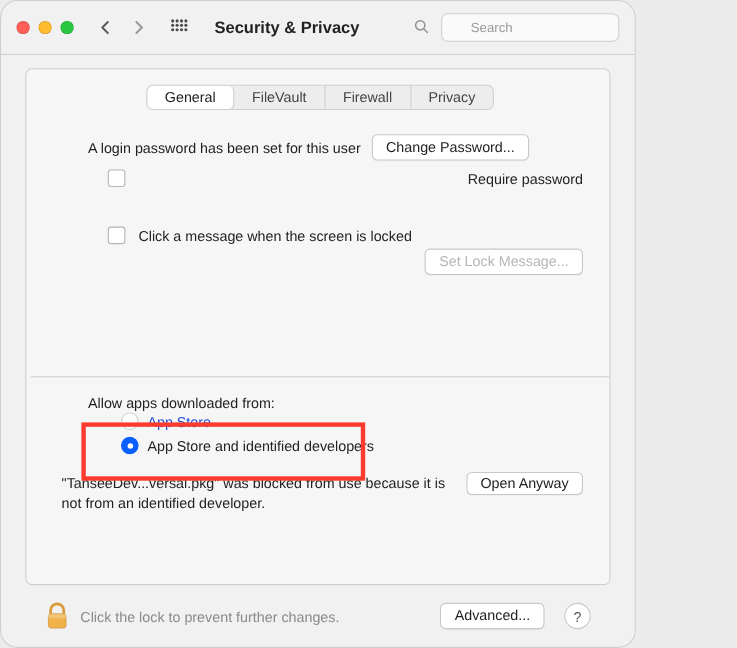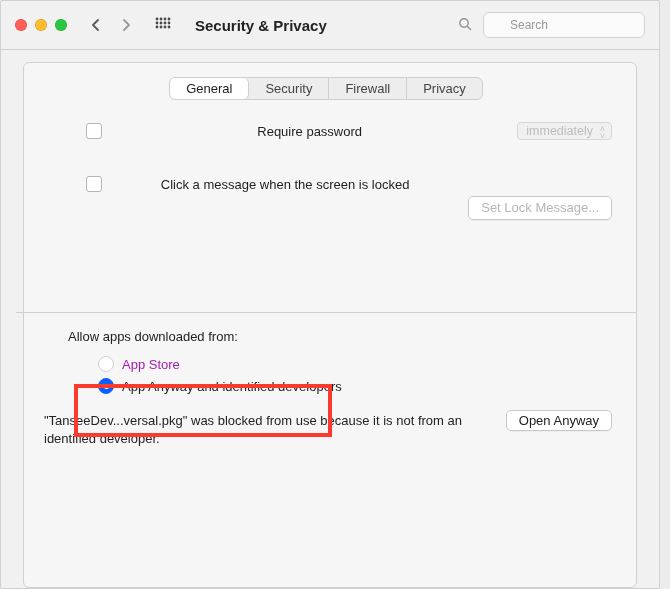--- a/index.html
+++ b/index.html
@@ -21,24 +21,24 @@
     margin: 0; padding: 0;
     width: 670px; height: 589px;
     background: var(--bg);
     font-family: -apple-system, "Helvetica Neue", Arial, sans-serif;
     font-size: 13px;
     color: var(--text);
     -webkit-font-smoothing: antialiased;
   }
   .window {
     box-sizing: border-box;
-    width: 660px; height: 589px;
+    width: 578px; height: 589px;
     background: var(--win-bg);
     border: 1px solid var(--border);
-    border-radius: 2px;
+    border-radius: 16px;
     display: flex;
     flex-direction: column;
     overflow: hidden;
   }
   
   .titlebar {
     height: 48px;
     display: flex;
     align-items: center;
     padding: 0 14px;
@@ -99,21 +99,21 @@
     flex:1;
     padding: 12px 22px 0 22px;
     display:flex; flex-direction:column;
     min-height: 0;
   }
   .panel {
     flex:1;
     border: 1px solid var(--border);
     border-radius: 6px;
     background: var(--panel-bg);
-    padding: 14px 24px 18px 16px;
+    padding: 14px 24px 18px 28px;
     position: relative;
     min-height: 0;
   }
   
   .tabs {
     display:flex;
     justify-content:center;
     margin-bottom: 22px;
   }
   .tabbar {
@@ -197,38 +197,38 @@
     position:absolute; right:6px; top:3px;
     color:#c2c2c2; font-size:9px; line-height:7px;
     display:flex; flex-direction:column; gap:0px;
   }
   .hr {
     border:none;
     border-top:1px solid var(--border);
     margin: 92px -24px 16px -24px;
   }
   .section-label {
-    margin-bottom: 12px;
+    margin-bottom: 1px;
     padding-left: 28px;
   }
   .radio-group {
     padding-left: 58px;
   }
   .radio-row {
     display:flex; align-items:center; gap:8px;
     margin-bottom:6px;
   }
   .radio {
     width:14px; height:14px; border-radius:50%;
     border:1px solid #b5b5b5; background:#fff;
     display:flex; align-items:center; justify-content:center;
     flex:none;
   }
   .radio.disabled { border-color:#d0d0d0; }
-  .radio.disabled + span { color:#a21caf; }
+  .radio.disabled + span { color:#1d4ed8; }
   .radio.selected {
     border-color: var(--accent);
     background: var(--accent);
   }
   .radio.selected::after{
     content:"";
     width:5px; height:5px; border-radius:50%; background:#fff;
   }
   .highlight-box {
     position:absolute;
@@ -327,64 +327,76 @@
     </div>
   </div>
   <div class="titlebar-divider"></div>
 
   <div class="body">
     <div class="panel">
 
       <div class="tabs">
         <div class="tabbar">
           <div class="tab active">General</div>
-          <div class="tab">Security</div>
+          <div class="tab">FileVault</div>
           <div class="tab">Firewall</div>
           <div class="tab">Privacy</div>
         </div>
       </div>
 
+      <div class="row" style="padding-left:28px">
+        <span>A login password has been set for this user</span>
+        <span class="btn">Change Password...</span>
+      </div>
 
       <div class="row indent">
         <span class="checkbox"></span>
         <span>Require password</span>
-        <span class="select-disabled">
-          <span>immediately</span>
-          <span class="select-caret">˄<br>˅</span>
-        </span>
       </div>
 
       <div class="row indent">
         <span class="checkbox"></span>
         <span>Click a message when the screen is locked</span>
         <span class="btn disabled">Set Lock Message...</span>
       </div>
 
 
       <hr class="hr">
 
       <div class="section-label">Allow apps downloaded from:</div>
 
       <div class="radio-group">
         <div class="radio-row">
           <span class="radio disabled"></span>
           <span>App Store</span>
         </div>
         <div class="radio-row">
           <span class="radio selected"></span>
-          <span>App Anyway and identified developers</span>
+          <span>App Store and identified developers</span>
         </div>
       </div>
 
       <div class="highlight-box" style="left:50px; top:321px; width:250px; height:45px;"></div>
 
       <div class="blocked-row">
         <div class="blocked-text">"TanseeDev...versal.pkg" was blocked from use because it is not from an identified developer.</div>
         <div>
           <span class="btn">Open Anyway</span>
         </div>
       </div>
 
     </div>
 
+    <div class="footer">
+      <span class="lock">
+        <svg width="22" height="26" viewBox="0 0 22 26">
+          <path d="M5 11 V8 a6 6 0 0 1 12 0 V11" fill="none" stroke="#d89a3a" stroke-width="2.5" stroke-linecap="round"></path>
+          <rect x="3" y="11" width="16" height="13" rx="2.5" fill="#f2b24a" stroke="#c88a2d" stroke-width="0.6"></rect>
+          <rect x="3" y="11" width="16" height="4" fill="rgba(255,255,255,0.25)"></rect>
+        </svg>
+      </span>
+      <span class="footer-text">Click the lock to prevent further changes.</span>
+      <span class="btn">Advanced...</span>
+      <span class="help-btn">?</span>
+    </div>
   </div>
 
 </div>
 
 </body></html>

